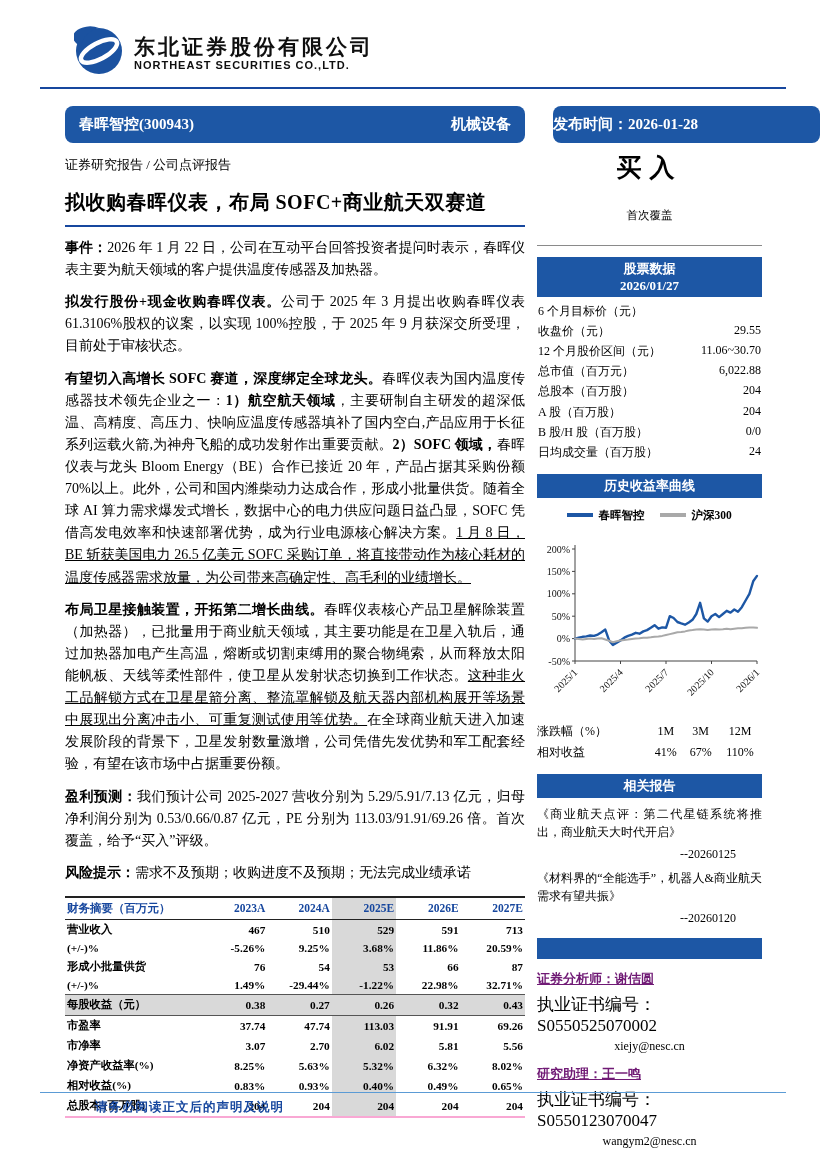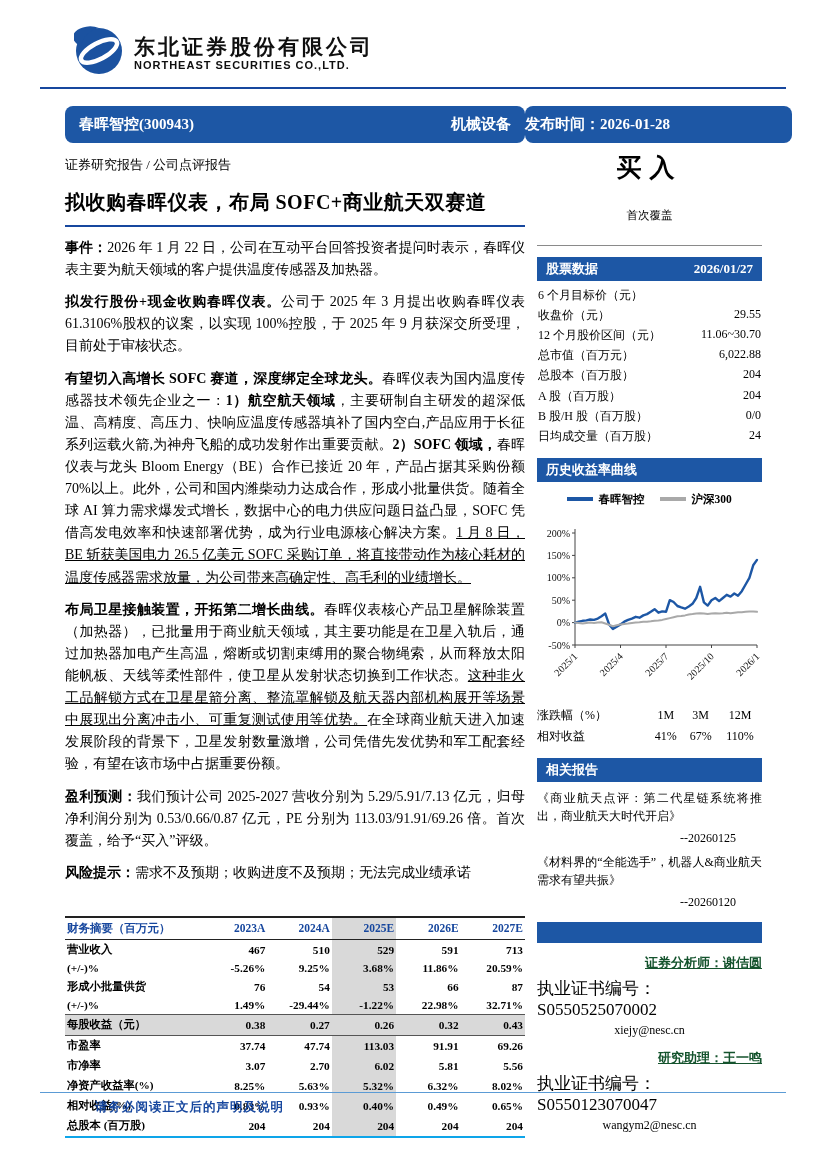--- a/index.html
+++ b/index.html
@@ -8,53 +8,53 @@
     background:#ffffff;color:#000;
     font-family:"Liberation Serif","DejaVu Serif",serif;
   }
   
   .logo-row{display:flex;align-items:center;margin:26px 40px 0 74px;}
   .logo-text{margin-left:10px;}
   .logo-cn{font-family:"Liberation Sans","DejaVu Sans",sans-serif;font-weight:bold;font-size:21px;letter-spacing:3px;color:#0f0f0f;line-height:1.1;}
   .logo-en{font-family:"Liberation Sans","DejaVu Sans",sans-serif;font-weight:bold;font-size:11px;letter-spacing:1px;color:#0f0f0f;}
   .top-rule{height:2px;background:#17479e;margin:7px 40px 0 40px;}
   
-  .band-row{display:flex;margin:17px 0 0 65px;gap:0;}
+  .band-row{display:flex;margin:17px 0 0 65px;gap:28px;}
   .band{background:#1d57a5;color:#fff;font-weight:bold;font-size:15px;height:37px;
         display:flex;align-items:center;border-radius:8px;box-sizing:border-box;}
   .band-left{width:460px;justify-content:space-between;padding:0 14px;}
   .band-right{width:267px;}
   
   .cols{display:flex;margin-left:65px;gap:12px;align-items:flex-start;}
   .col-main{width:460px;}
   .col-side{width:225px;}
   
   .report-type{font-size:13px;margin-top:13px;}
   .main-title{font-size:20px;font-weight:bold;margin-top:15px;letter-spacing:.5px;}
   .title-rule{height:2px;background:#17479e;margin-top:9px;}
   .para{font-size:14px;line-height:1.58;text-align:justify;margin:10px 0 0 0;}
   .b{font-weight:bold;}
   .u{text-decoration:underline;}
   
-  .fin-table{width:100%;border-collapse:collapse;margin-top:32px;
-             font-size:11.3px;font-weight:bold;border-top:2px solid #222;border-bottom:2px solid #0ea5e9;}
+  .fin-table{width:100%;border-collapse:collapse;margin-top:12px;
+             font-size:11.3px;font-weight:bold;border-top:2px solid #222;border-bottom:2px solid #f9a8d4;}
   .fin-table th{color:#17479e;padding:3px 2px;font-size:11.5px;}
   .fin-table td{padding:2.5px 2px;}
   .fin-table thead tr{border-bottom:1.5px solid #222;}
   .fin-table .c0{text-align:left;width:30%;}
   .fin-table .cv{text-align:right;width:14%;}
   .fin-table .shade{background:#d9d9d9;}
   .fin-table .shade-row td{background:#d9d9d9;}
   .fin-table .shade-row{border-top:1px solid #555;border-bottom:1px solid #555;}
   
   .rating{font-size:25px;font-weight:bold;text-align:center;margin-top:8px;letter-spacing:8px;}
   .coverage{font-size:11.5px;text-align:center;margin-top:24px;}
   .side-rule{height:1px;background:#8a8a8a;margin-top:22px;}
   .side-bar{background:#1d57a5;color:#fff;font-size:13px;font-weight:bold;
-            padding:3px 9px;display:flex;justify-content:space-between;align-items:center;margin-top:11px;}
+            padding:3px 9px;display:flex;justify-content:space-between;align-items:center;margin-top:11px;flex-direction:column;}
   .side-bar.empty{height:15px;margin-top:12px;}
   .kv-rows{margin-top:4px;}
   .kv-row{display:flex;justify-content:space-between;font-size:12px;padding:1.6px 1px;}
   .kv-label{white-space:nowrap;}
   .kv-value{white-space:nowrap;}
   
   .chart-legend{display:flex;justify-content:center;gap:16px;font-size:11.5px;font-weight:bold;margin-top:10px;align-items:center;}
   .legend-item{display:flex;align-items:center;gap:5px;}
   .legend-swatch{width:26px;height:3.5px;display:inline-block;}
   .chart-wrap{margin-top:16px;}
@@ -62,21 +62,21 @@
   .perf-table{width:100%;border-collapse:collapse;font-size:12px;margin-top:8px;}
   .perf-table th{font-weight:normal;text-align:center;padding:2px 0;}
   .perf-table th:first-child{text-align:left;}
   .perf-table td{text-align:center;padding:2px 0;}
   .perf-table td:first-child{text-align:left;}
   
   .rel-item-title{font-size:12px;line-height:1.5;margin-top:7px;text-align:justify;}
   .rel-item-date{font-size:12px;text-align:right;padding-right:26px;margin-top:6px;margin-bottom:3px;}
   
   .an-block{margin-top:11px;}
-  .an-line{font-size:13px;font-weight:bold;color:#14532d;text-decoration:underline;text-align:right;}
+  .an-line{font-size:13px;font-weight:bold;color:#701a75;text-decoration:underline;}
   .an-cert{font-size:17px;margin-top:5px;}
   .an-email{font-size:12px;margin-top:3px;text-align:center;}
   
   .footer-rule{position:absolute;left:40px;right:40px;top:1092px;height:1px;background:#5b9bd5;}
   .footer-text{position:absolute;left:95px;top:1099px;font-size:12.5px;font-weight:bold;color:#17479e;letter-spacing:1px;}
 </style>
 </head>
 <body>
 
 <div class="logo-row">

